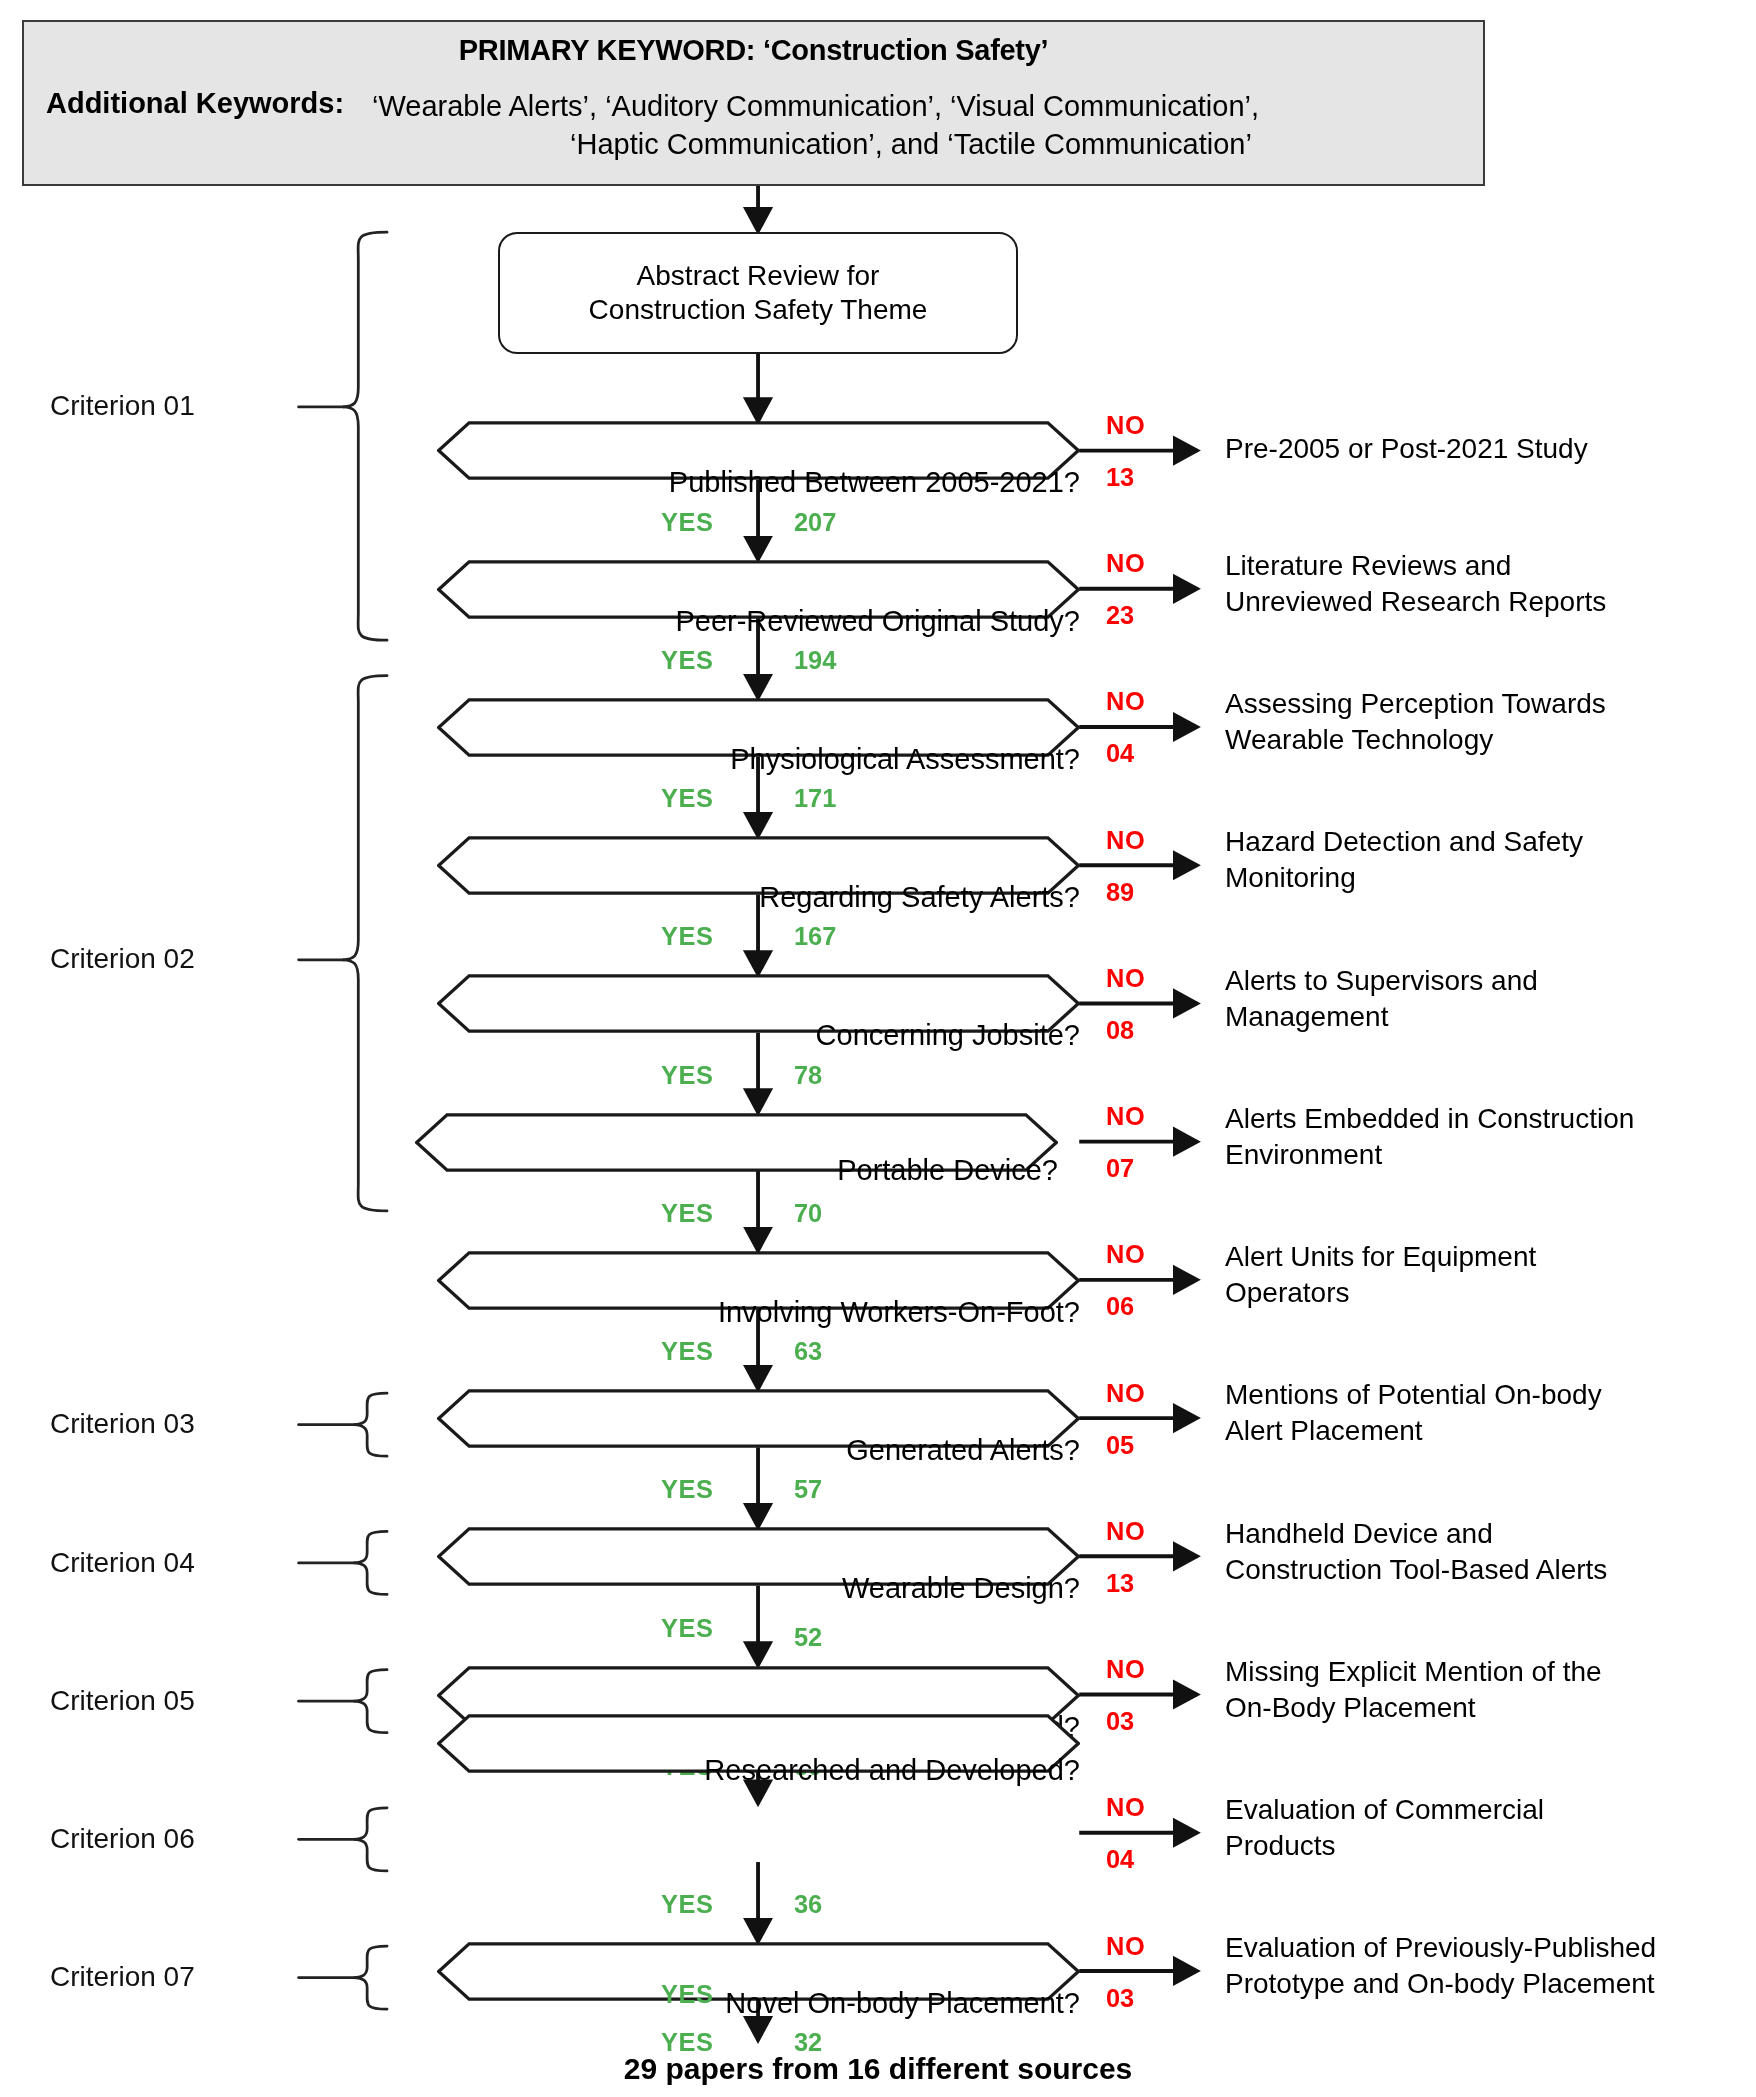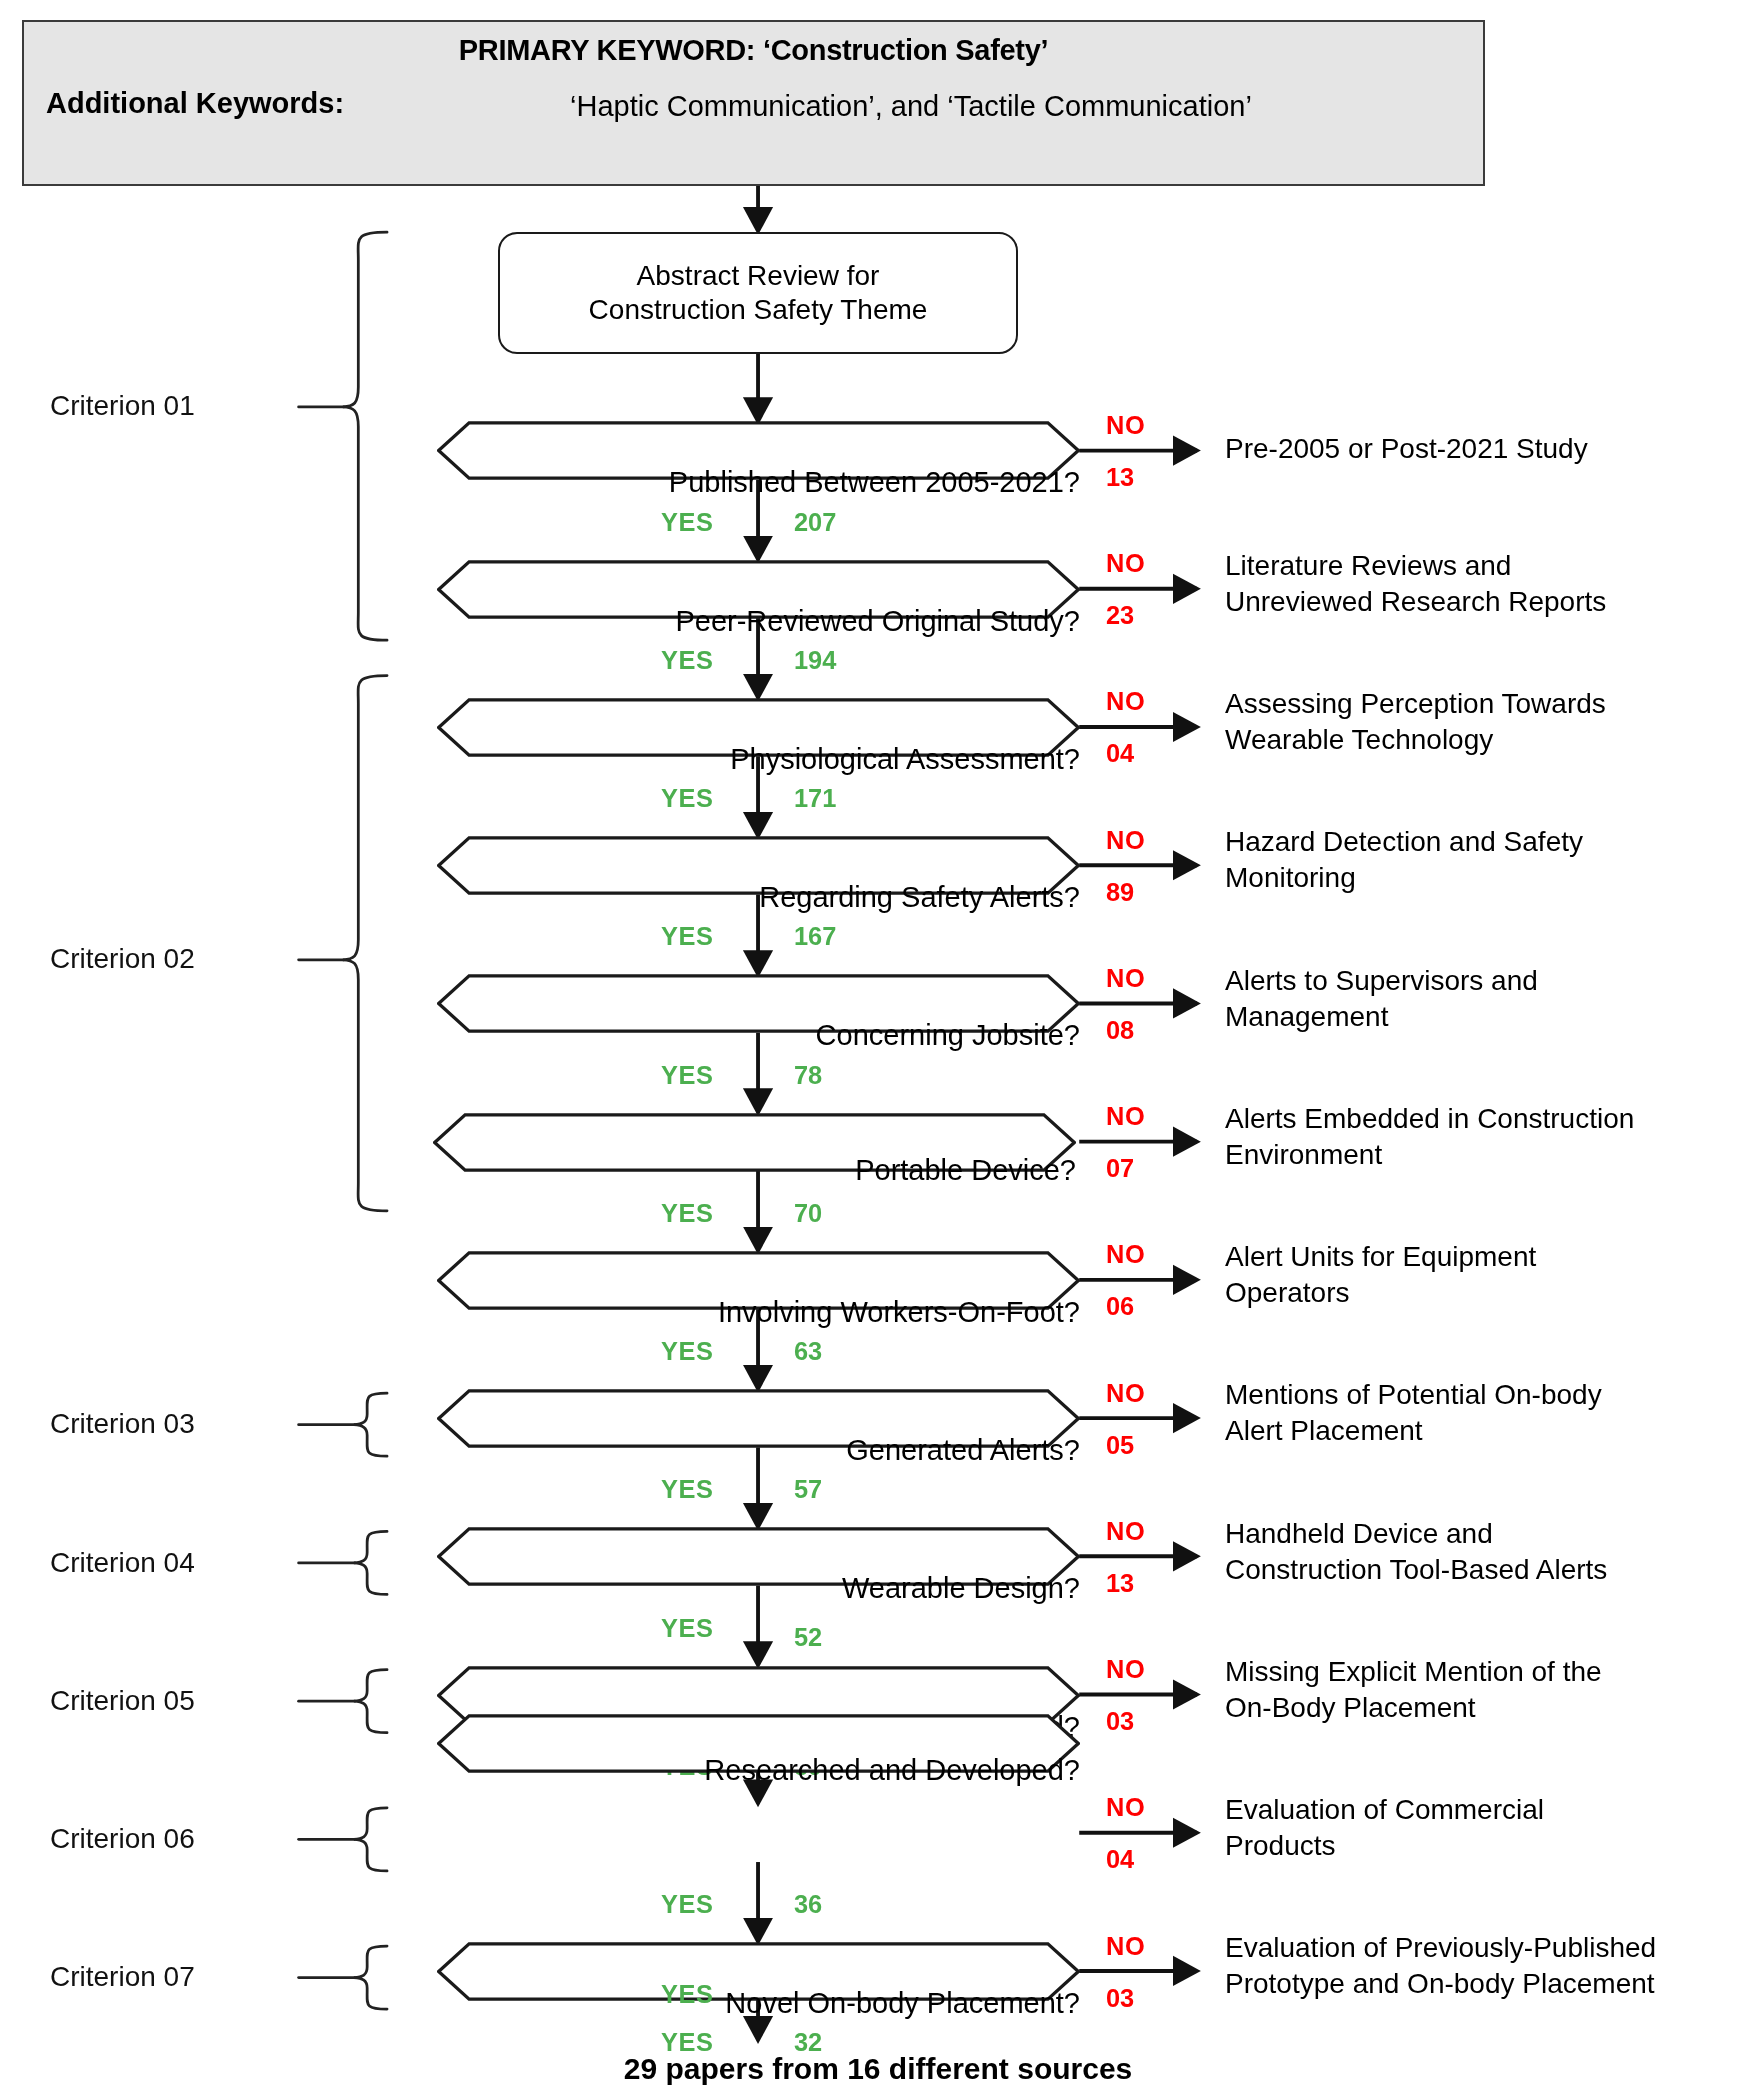--- a/index.html
+++ b/index.html
@@ -123,20 +123,21 @@
       <line x1="540" y1="3077" x2="642" y2="3077"></line>
       <line x1="540" y1="3327" x2="642" y2="3327"></line>
       <line x1="540" y1="3577" x2="642" y2="3577"></line>
     </g>
   </svg>
 
   <div class="kw-box">
     <div class="kw-line1">PRIMARY KEYWORD: ‘Construction Safety’</div>
     <div class="kw-label">Additional Keywords:</div>
     <div class="kw-val">
+      <span>‘Wearable Alerts’, ‘Auditory Communication’, ‘Visual Communication’,</span>
       <span class="l2">‘Haptic Communication’, and ‘Tactile Communication’</span>
     </div>
   </div>
 
   <div class="proc" style="left:498px;top:232px;width:520px;height:122px;">
     <div>
       <span>Abstract Review for</span><br>
       <span>Construction Safety Theme</span>
     </div>
   </div>
@@ -208,21 +209,21 @@
         </svg>
         <div class="hexlabel">
           <span>Concerning Jobsite?</span>
         </div>
       </div>
       <div class="yes" style="left: 661px; top: 1061px;">YES</div>
       <div class="yesnum" style="left: 794px; top: 1061px;">78</div>
       <div class="no" style="left: 1106px; top: 964px;">NO</div>
       <div class="nonum" style="left: 1106px; top: 1016px;">08</div>
       <div class="outcome" style="left: 1225px; top: 963px;"><span>Alerts to Supervisors and</span><br><span>Management</span></div>
-      <div class="hexwrap" style="left: 433px; top: 1113px; width: 643px; height: 50px;">
+      <div class="hexwrap" style="left: 415px; top: 1113px; width: 643px; height: 50px;">
         <svg width="643" height="59" viewBox="0 0 1162 106">
           <polygon points="58,3 1104,3 1159,53 1104,103 58,103 3,53" fill="#ffffff" stroke="#1a1a1a" stroke-width="6"></polygon>
         </svg>
         <div class="hexlabel">
           <span>Portable Device?</span>
         </div>
       </div>
       <div class="yes" style="left: 661px; top: 1199px;">YES</div>
       <div class="yesnum" style="left: 794px; top: 1199px;">70</div>
       <div class="no" style="left: 1106px; top: 1102px;">NO</div>

